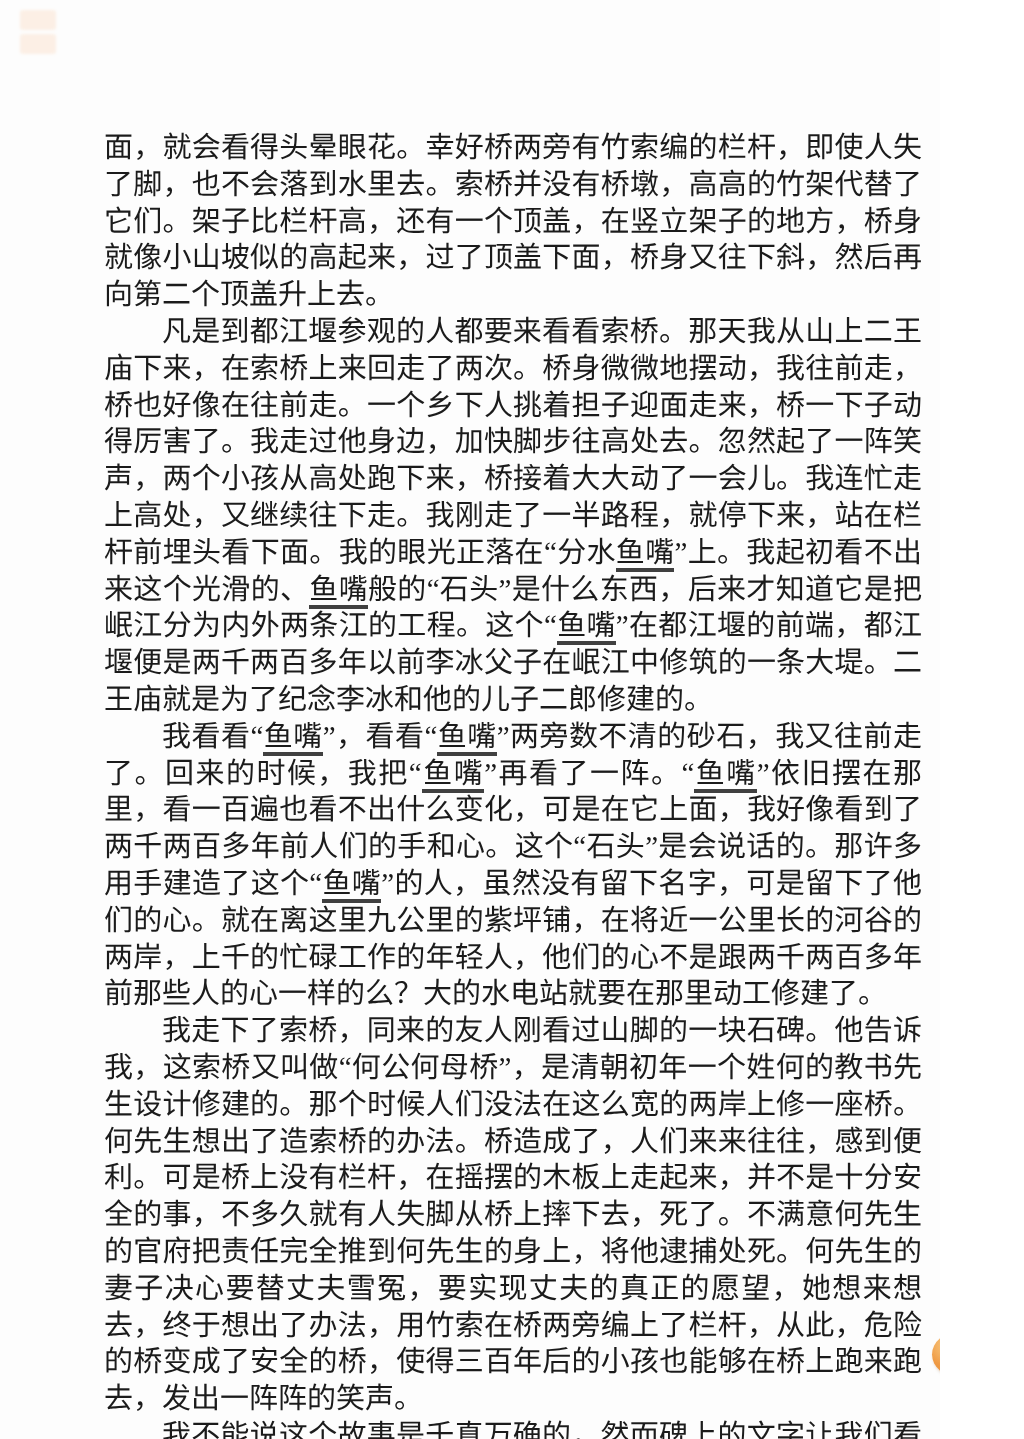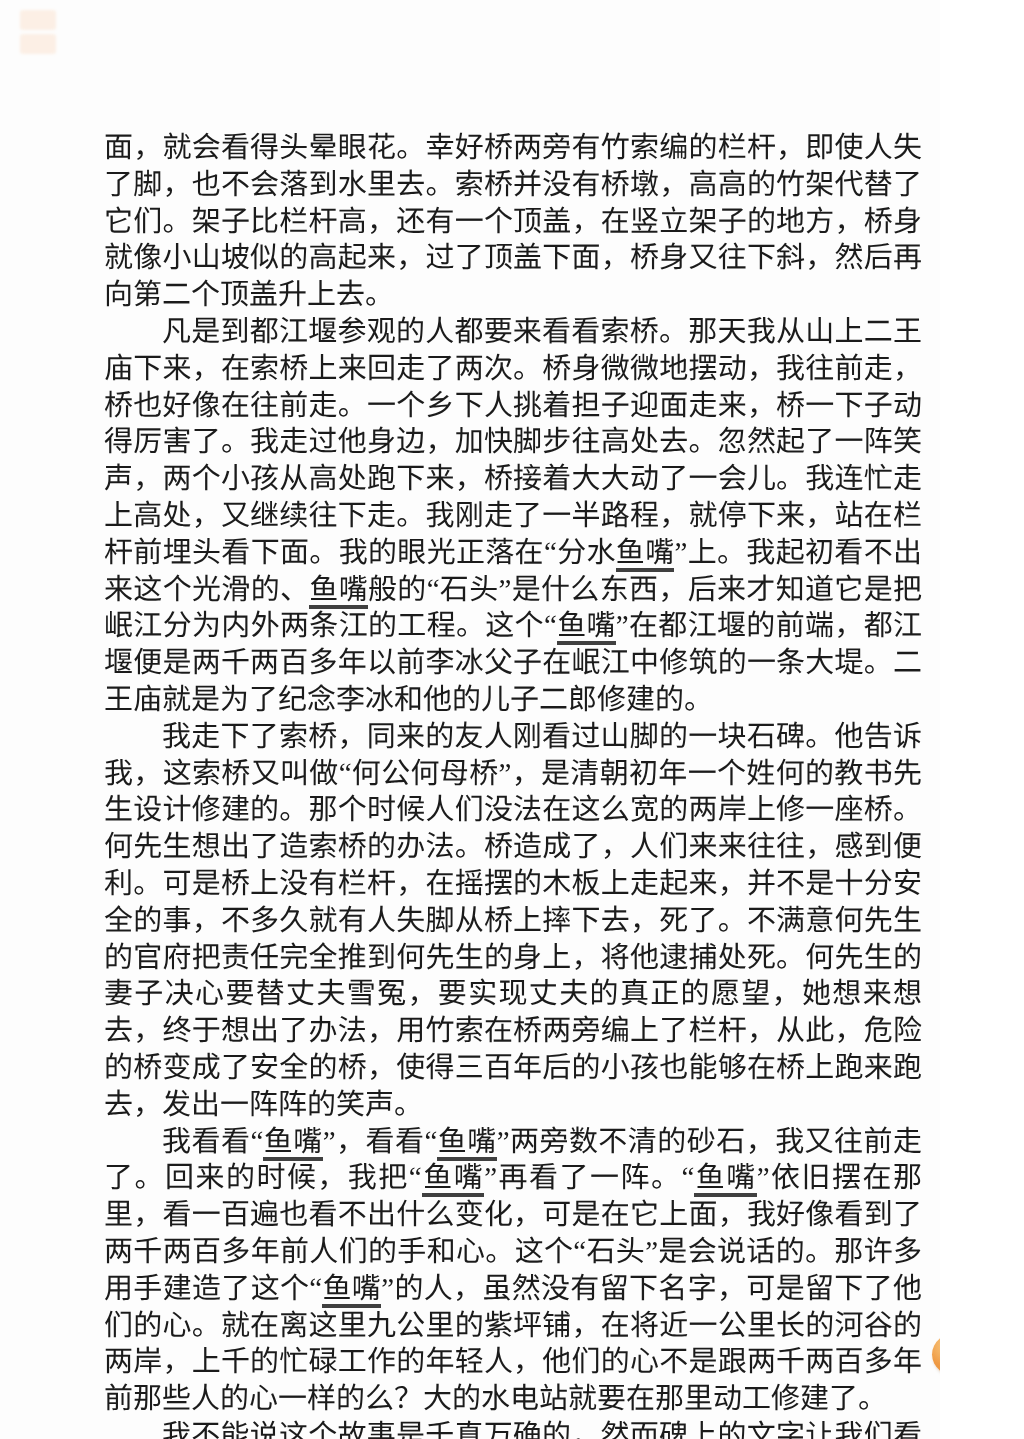--- a/index.html
+++ b/index.html
@@ -86,21 +86,21 @@
 </style>
 </head>
 <body>
 
 <div class="page">
   <div class="corner-marks"></div>
 
   <main class="text-column">
       <p class="no-indent">面，就会看得头晕眼花。幸好桥两旁有竹索编的栏杆，即使人失了脚，也不会落到水里去。索桥并没有桥墩，高高的竹架代替了它们。架子比栏杆高，还有一个顶盖，在竖立架子的地方，桥身就像小山坡似的高起来，过了顶盖下面，桥身又往下斜，然后再向第二个顶盖升上去。</p>
       <p>凡是到都江堰参观的人都要来看看索桥。那天我从山上二王庙下来，在索桥上来回走了两次。桥身微微地摆动，我往前走，桥也好像在往前走。一个乡下人挑着担子迎面走来，桥一下子动得厉害了。我走过他身边，加快脚步往高处去。忽然起了一阵笑声，两个小孩从高处跑下来，桥接着大大动了一会儿。我连忙走上高处，又继续往下走。我刚走了一半路程，就停下来，站在栏杆前埋头看下面。我的眼光正落在“分水<span class="u">鱼嘴</span>”上。我起初看不出来这个光滑的、<span class="u">鱼嘴</span>般的“石头”是什么东西，后来才知道它是把岷江分为内外两条江的工程。这个“<span class="u">鱼嘴</span>”在都江堰的前端，都江堰便是两千两百多年以前李冰父子在岷江中修筑的一条大堤。二王庙就是为了纪念李冰和他的儿子二郎修建的。</p>
+      <p>我看看“<span class="u">鱼嘴</span>”，看看“<span class="u">鱼嘴</span>”两旁数不清的砂石，我又往前走了。回来的时候，我把“<span class="u">鱼嘴</span>”再看了一阵。“<span class="u">鱼嘴</span>”依旧摆在那里，看一百遍也看不出什么变化，可是在它上面，我好像看到了两千两百多年前人们的手和心。这个“石头”是会说话的。那许多用手建造了这个“<span class="u">鱼嘴</span>”的人，虽然没有留下名字，可是留下了他们的心。就在离这里九公里的紫坪铺，在将近一公里长的河谷的两岸，上千的忙碌工作的年轻人，他们的心不是跟两千两百多年前那些人的心一样的么？大的水电站就要在那里动工修建了。</p>
       <p>我走下了索桥，同来的友人刚看过山脚的一块石碑。他告诉我，这索桥又叫做“何公何母桥”，是清朝初年一个姓何的教书先生设计修建的。那个时候人们没法在这么宽的两岸上修一座桥。何先生想出了造索桥的办法。桥造成了，人们来来往往，感到便利。可是桥上没有栏杆，在摇摆的木板上走起来，并不是十分安全的事，不多久就有人失脚从桥上摔下去，死了。不满意何先生的官府把责任完全推到何先生的身上，将他逮捕处死。何先生的妻子决心要替丈夫雪冤，要实现丈夫的真正的愿望，她想来想去，终于想出了办法，用竹索在桥两旁编上了栏杆，从此，危险的桥变成了安全的桥，使得三百年后的小孩也能够在桥上跑来跑去，发出一阵阵的笑声。</p>
-      <p>我看看“<span class="u">鱼嘴</span>”，看看“<span class="u">鱼嘴</span>”两旁数不清的砂石，我又往前走了。回来的时候，我把“<span class="u">鱼嘴</span>”再看了一阵。“<span class="u">鱼嘴</span>”依旧摆在那里，看一百遍也看不出什么变化，可是在它上面，我好像看到了两千两百多年前人们的手和心。这个“石头”是会说话的。那许多用手建造了这个“<span class="u">鱼嘴</span>”的人，虽然没有留下名字，可是留下了他们的心。就在离这里九公里的紫坪铺，在将近一公里长的河谷的两岸，上千的忙碌工作的年轻人，他们的心不是跟两千两百多年前那些人的心一样的么？大的水电站就要在那里动工修建了。</p>
       <p>我不能说这个故事是千真万确的，然而碑上的文字让我们看见了那一对夫妇的心。我走下索桥，满头大汗，不用说，我走得疲乏了，我的脚也开始发热。可是三百年前人们的心也给我带来温暖。那样的心，那种想帮助多数人、</p>
     </main>
 
   <div class="page-badge" style="--badge-color: #ef9a44;">
     <span>17</span>
   </div>
 </div>
 
 </body></html>

